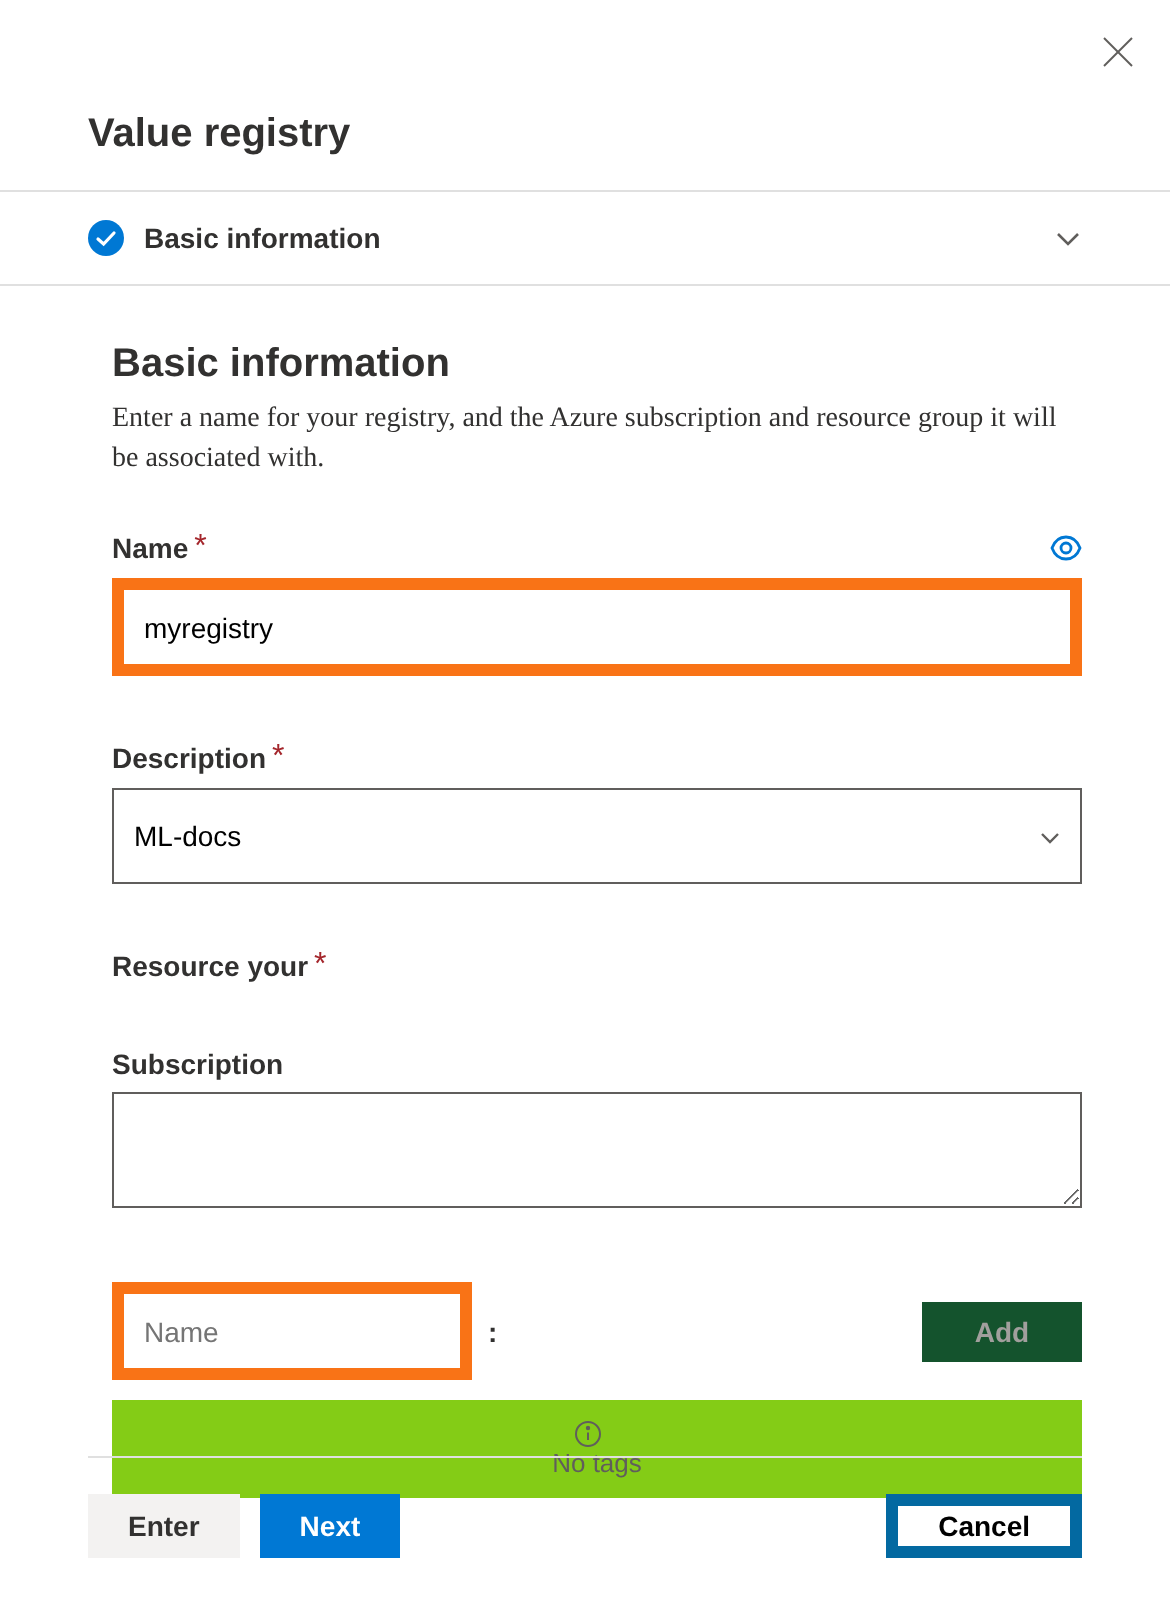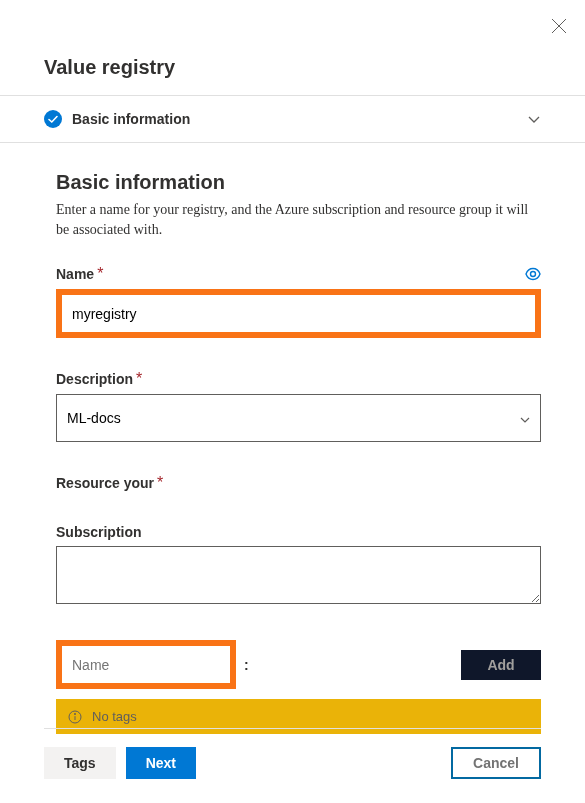--- a/index.html
+++ b/index.html
@@ -123,34 +123,35 @@
       align-items: center;
       gap: 8px;
       margin-bottom: 10px;
     }
     .tags-row .text-input { width: 180px; }
     .colon { font-size: 14px; font-weight: 600; }
     .add-btn {
       margin-left: auto;
       width: 80px;
       height: 30px;
-      background: #0f172a;
+      background: #14532d;
       border: none;
       color: #a19f9d;
       font-size: 14px;
       font-weight: 600;
       cursor: default;
     }
     .notags-bar {
-      background: #eab308;
+      background: #84cc16;
       padding: 10px 12px;
       display: flex;
       align-items: center;
       font-size: 13px;
       color: #605e5c;
+      flex-direction: column;
     }
     .info-icon {
       width: 14px;
       height: 14px;
       margin-right: 10px;
     }
     .footer {
       position: absolute;
       bottom: 24px;
       left: 44px;
@@ -165,21 +166,21 @@
       height: 32px;
       padding: 0 20px;
       font-size: 14px;
       font-weight: 600;
       border: none;
       cursor: pointer;
       font-family: inherit;
     }
     .btn-default { background: #f3f2f1; color: #323130; }
     .btn-primary { background: #0078d4; color: #fff; text-align: right; }
-    .btn-outline { background: #fff; border: 2px solid #0369a1; color: #737373; margin-left: auto; }
+    .btn-outline { background: #fff; border: 6px solid #0369a1; color: #000000; margin-left: auto; }
   </style>
 </head>
 <body>
 
 <div class="close-btn">
   <svg viewBox="0 0 16 16" stroke="#605e5c" stroke-width="1" fill="none">
     <line x1="1" y1="1" x2="15" y2="15"></line>
       <line x1="15" y1="1" x2="1" y2="15"></line>
   </svg>
 </div>
@@ -262,16 +263,16 @@
             <circle cx="7" cy="4" r="0.6" fill="#605e5c"></circle>
           </svg>
       </span>
       <span>No tags</span>
     </div>
   </div>
 
 </div>
 
 <div class="footer">
-  <button class="btn btn-default">Tags</button>
+  <button class="btn btn-default">Enter</button>
   <button class="btn btn-primary">Next</button>
   <button class="btn btn-outline">Cancel</button>
 </div>
 
 </body></html>

